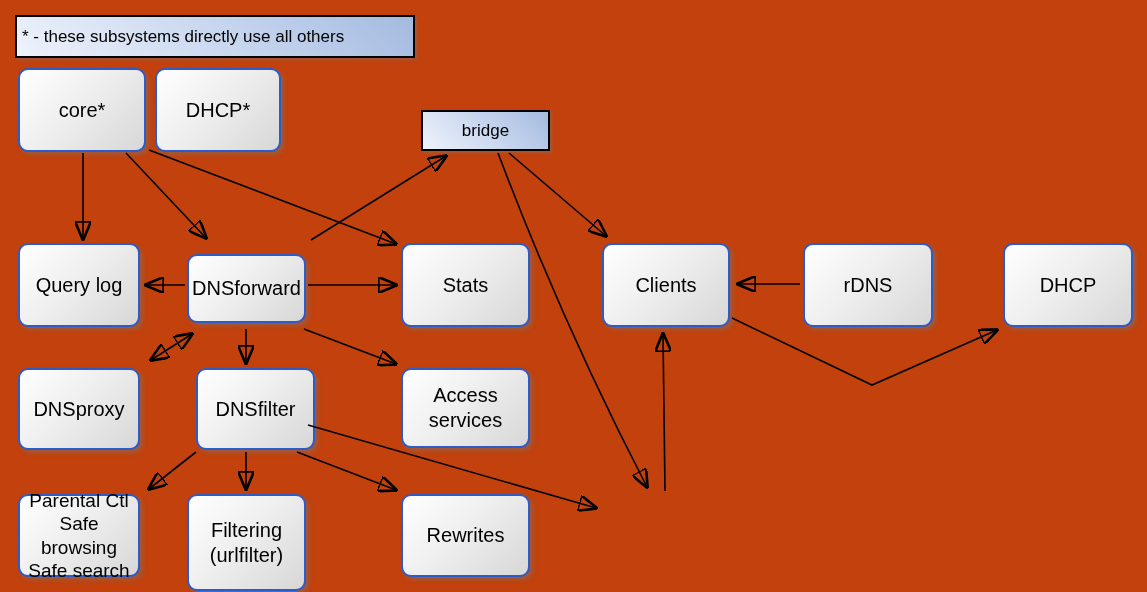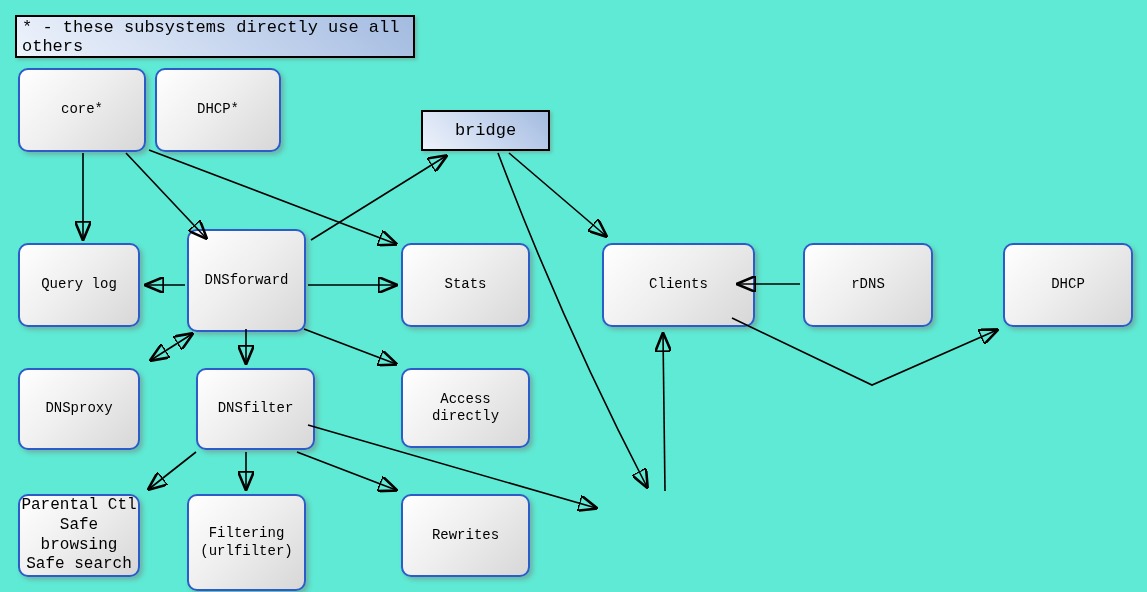--- a/index.html
+++ b/index.html
@@ -1,52 +1,52 @@
 <!DOCTYPE html>
 <html><head>
 <meta charset="utf-8">
 <style>
   html,body{margin:0;padding:0;background:#ffffff;}
   .canvas{
     position:relative;
     width:1147px;height:592px;
-    background:#5eead4;
-    font-family:Liberation Mono, monospace;
+    background:#c2410c;
+    font-family:Liberation Sans, sans-serif;
     color:#000;
     overflow:hidden;
   }
   .node{
     position:absolute;
     box-sizing:border-box;
     display:flex;
     flex-direction:column;
     align-items:center;
     justify-content:center;
     text-align:center;
-    font-size:14px;
+    font-size:20px;
     line-height:1.25;
     background:linear-gradient(135deg,#ffffff 0%,#efefef 45%,#d7d7d7 100%);
     border:2px solid #2d5bc7;
     border-radius:10px;
     box-shadow:3px 3px 4px rgba(120,120,120,.45);
   }
   .bluebox{
     position:absolute;
     box-sizing:border-box;
     display:flex;
     align-items:center;
     background:linear-gradient(45deg,#eef3fb 0%,#c6d5ee 55%,#a3bbe0 100%);
     border:2px solid #000000;
     border-radius:0;
     box-shadow:2px 2px 3px rgba(120,120,120,.4);
     font-size:17px;
   }
   .bluebox.center{justify-content:center;}
   .legend{justify-content:flex-start;padding-left:5px;}
-  .small{font-size:16px;line-height:1.22;}
+  .small{font-size:19px;line-height:1.22;}
   .edges{
     position:absolute;left:0;top:0;width:1147px;height:592px;
     pointer-events:none;
   }
   .edges path, .edges line, .edges polyline{
     stroke:#000;stroke-width:1.6;fill:none;
   }
 </style>
 </head>
 <body>
@@ -64,45 +64,45 @@
     <span>DHCP*</span>
   </div>
 
   <div class="bluebox center" style="left:421px;top:110px;width:129px;height:41px;">
     <span>bridge</span>
   </div>
 
   <div class="node" style="left:18px;top:243px;width:122px;height:84px;">
     <span>Query log</span>
   </div>
-  <div class="node" style="left:187px;top:229px;width:119px;height:103px;">
+  <div class="node" style="left:187px;top:254px;width:119px;height:69px;">
     <span>DNSforward</span>
   </div>
   <div class="node" style="left:401px;top:243px;width:129px;height:84px;">
     <span>Stats</span>
   </div>
-  <div class="node" style="left:602px;top:243px;width:153px;height:84px;">
+  <div class="node" style="left:602px;top:243px;width:128px;height:84px;">
     <span>Clients</span>
   </div>
   <div class="node" style="left:803px;top:243px;width:130px;height:84px;">
     <span>rDNS</span>
   </div>
   <div class="node" style="left:1003px;top:243px;width:130px;height:84px;">
     <span>DHCP</span>
   </div>
 
   <div class="node" style="left:18px;top:368px;width:122px;height:82px;">
     <span>DNSproxy</span>
   </div>
   <div class="node" style="left:187px;top:368px;width:119px;height:82px;margin-left:9px;">
     <span>DNSfilter</span>
   </div>
   <div class="node" style="left:401px;top:368px;width:129px;height:80px;">
     <span>Access</span>
-    <span>directly</span>
+    <span>services</span>
   </div>
 
   <div class="node small" style="left:18px;top:494px;width:122px;height:83px;">
     <span>Parental Ctl</span>
     <span>Safe browsing</span>
     <span>Safe search</span>
   </div>
   <div class="node" style="left:187px;top:494px;width:119px;height:97px;">
     <span>Filtering</span>
     <span>(urlfilter)</span>

